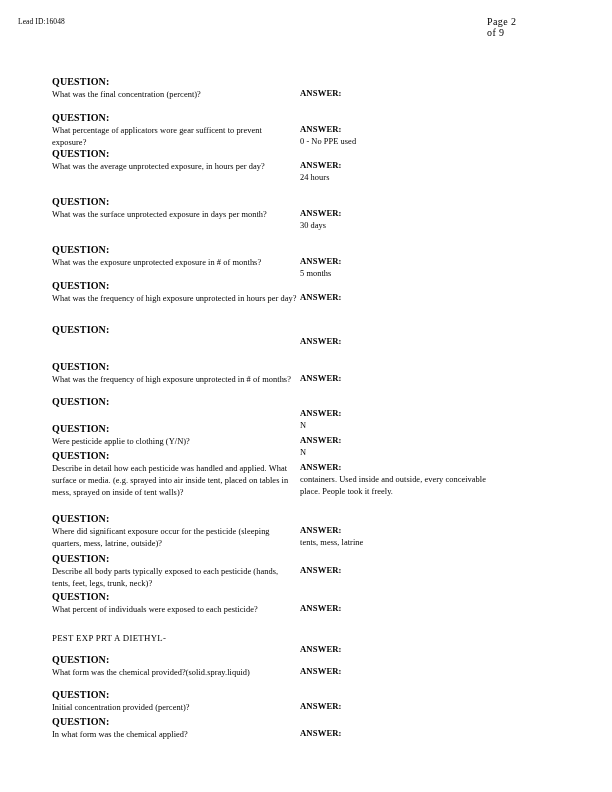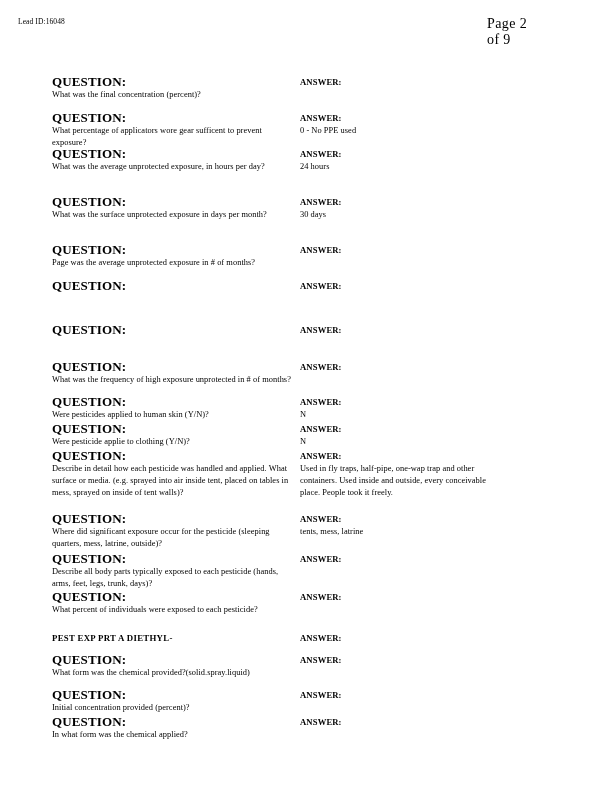--- a/index.html
+++ b/index.html
@@ -25,21 +25,21 @@
     position: absolute;
     left: 18px;
     top: 17px;
     font-size: 7.5px;
     letter-spacing: 0.1px;
   }
   .page-num {
     position: absolute;
     left: 487px;
     top: 16px;
-    font-size: 14px;
+    font-size: 10px;
     letter-spacing: 0.4px;
   }
   .body-area {
     position: absolute;
     left: 52px;
     top: 76px;
     width: 508px;
   }
   .qa-row {
     display: block;
@@ -48,26 +48,26 @@
   }
   .qa-row .left {
     position: absolute;
     left: 0;
     top: 0;
     width: 245px;
   }
   .qa-row .right {
     position: absolute;
     left: 248px;
-    top: 0;
+    top: 11px;
     width: 258px;
   }
   .qlabel {
     font-weight: bold;
-    font-size: 13px;
+    font-size: 10px;
     letter-spacing: 0.15px;
     line-height: 12.5px;
     white-space: nowrap;
     font-family: Liberation Serif, serif;
   }
   .qtext {
     font-size: 8.4px;
     line-height: 12.2px;
     letter-spacing: 0.05px;
   }
@@ -77,21 +77,21 @@
     letter-spacing: 0.15px;
     line-height: 12.5px;
     white-space: nowrap;
   }
   .atext {
     font-size: 8.4px;
     line-height: 12.2px;
     letter-spacing: 0.05px;
   }
   .section-head {
-    font-weight: bold;
+    font-weight: normal;
     font-size: 8.8px;
     letter-spacing: 0.3px;
     line-height: 13px;
   }
 </style>
 </head>
 <body>
 
 <div class="page">
 
@@ -134,29 +134,31 @@
           <div class="qtext">What was the surface unprotected exposure in days per month?</div>
         </div>
         <div class="right">
           <div class="alabel">ANSWER:</div>
           <div class="atext">30 days</div>
         </div>
       </div>
       <div class="qa-row" style="position: absolute; top: 168px;">
         <div class="left">
           <div class="qlabel">QUESTION:</div>
-          <div class="qtext">Page was the average unprotected exposure in # of months?</div>
-        </div>
-        <div class="right">
-          <div class="alabel">ANSWER:</div>
+          <div class="qtext">What was the exposure unprotected exposure in # of months?</div>
+        </div>
+        <div class="right">
+          <div class="alabel">ANSWER:</div>
+          <div class="atext">5 months</div>
         </div>
       </div>
       <div class="qa-row" style="position: absolute; top: 204px;">
         <div class="left">
           <div class="qlabel">QUESTION:</div>
+          <div class="qtext">What was the frequency of high exposure unprotected in hours per day?</div>
         </div>
         <div class="right">
           <div class="alabel">ANSWER:</div>
         </div>
       </div>
       <div class="qa-row" style="position: absolute; top: 248px;">
         <div class="left">
           <div class="qlabel">QUESTION:</div>
         </div>
         <div class="right">
@@ -168,21 +170,20 @@
           <div class="qlabel">QUESTION:</div>
           <div class="qtext">What was the frequency of high exposure unprotected in # of months?</div>
         </div>
         <div class="right">
           <div class="alabel">ANSWER:</div>
         </div>
       </div>
       <div class="qa-row" style="position: absolute; top: 320px;">
         <div class="left">
           <div class="qlabel">QUESTION:</div>
-          <div class="qtext">Were pesticides applied to human skin (Y/N)?</div>
         </div>
         <div class="right">
           <div class="alabel">ANSWER:</div>
           <div class="atext">N</div>
         </div>
       </div>
       <div class="qa-row" style="position: absolute; top: 347px;">
         <div class="left">
           <div class="qlabel">QUESTION:</div>
           <div class="qtext">Were pesticide applie to clothing (Y/N)?</div>
@@ -192,39 +193,38 @@
           <div class="atext">N</div>
         </div>
       </div>
       <div class="qa-row" style="position: absolute; top: 374px;">
         <div class="left">
           <div class="qlabel">QUESTION:</div>
           <div class="qtext">Describe in detail how each pesticide was handled and applied.  What surface or media. (e.g. sprayed into air inside tent, placed on tables in mess, sprayed on inside of tent walls)?</div>
         </div>
         <div class="right">
           <div class="alabel">ANSWER:</div>
-          <div class="atext">Used in fly traps, half-pipe, one-wap trap and other</div>
           <div class="atext">containers.  Used inside and outside, every conceivable</div>
           <div class="atext">place.  People took it freely.</div>
         </div>
       </div>
       <div class="qa-row" style="position: absolute; top: 437px;">
         <div class="left">
           <div class="qlabel">QUESTION:</div>
           <div class="qtext">Where did significant exposure occur for the pesticide (sleeping quarters, mess, latrine, outside)?</div>
         </div>
         <div class="right">
           <div class="alabel">ANSWER:</div>
           <div class="atext">tents, mess, latrine</div>
         </div>
       </div>
       <div class="qa-row" style="position: absolute; top: 477px;">
         <div class="left">
           <div class="qlabel">QUESTION:</div>
-          <div class="qtext">Describe all body parts typically exposed to each pesticide (hands, arms, feet, legs, trunk, days)?</div>
+          <div class="qtext">Describe all body parts typically exposed to each pesticide (hands, tents, feet, legs, trunk, neck)?</div>
         </div>
         <div class="right">
           <div class="alabel">ANSWER:</div>
         </div>
       </div>
       <div class="qa-row" style="position: absolute; top: 515px;">
         <div class="left">
           <div class="qlabel">QUESTION:</div>
           <div class="qtext">What percent of individuals were exposed to each pesticide?</div>
         </div>

